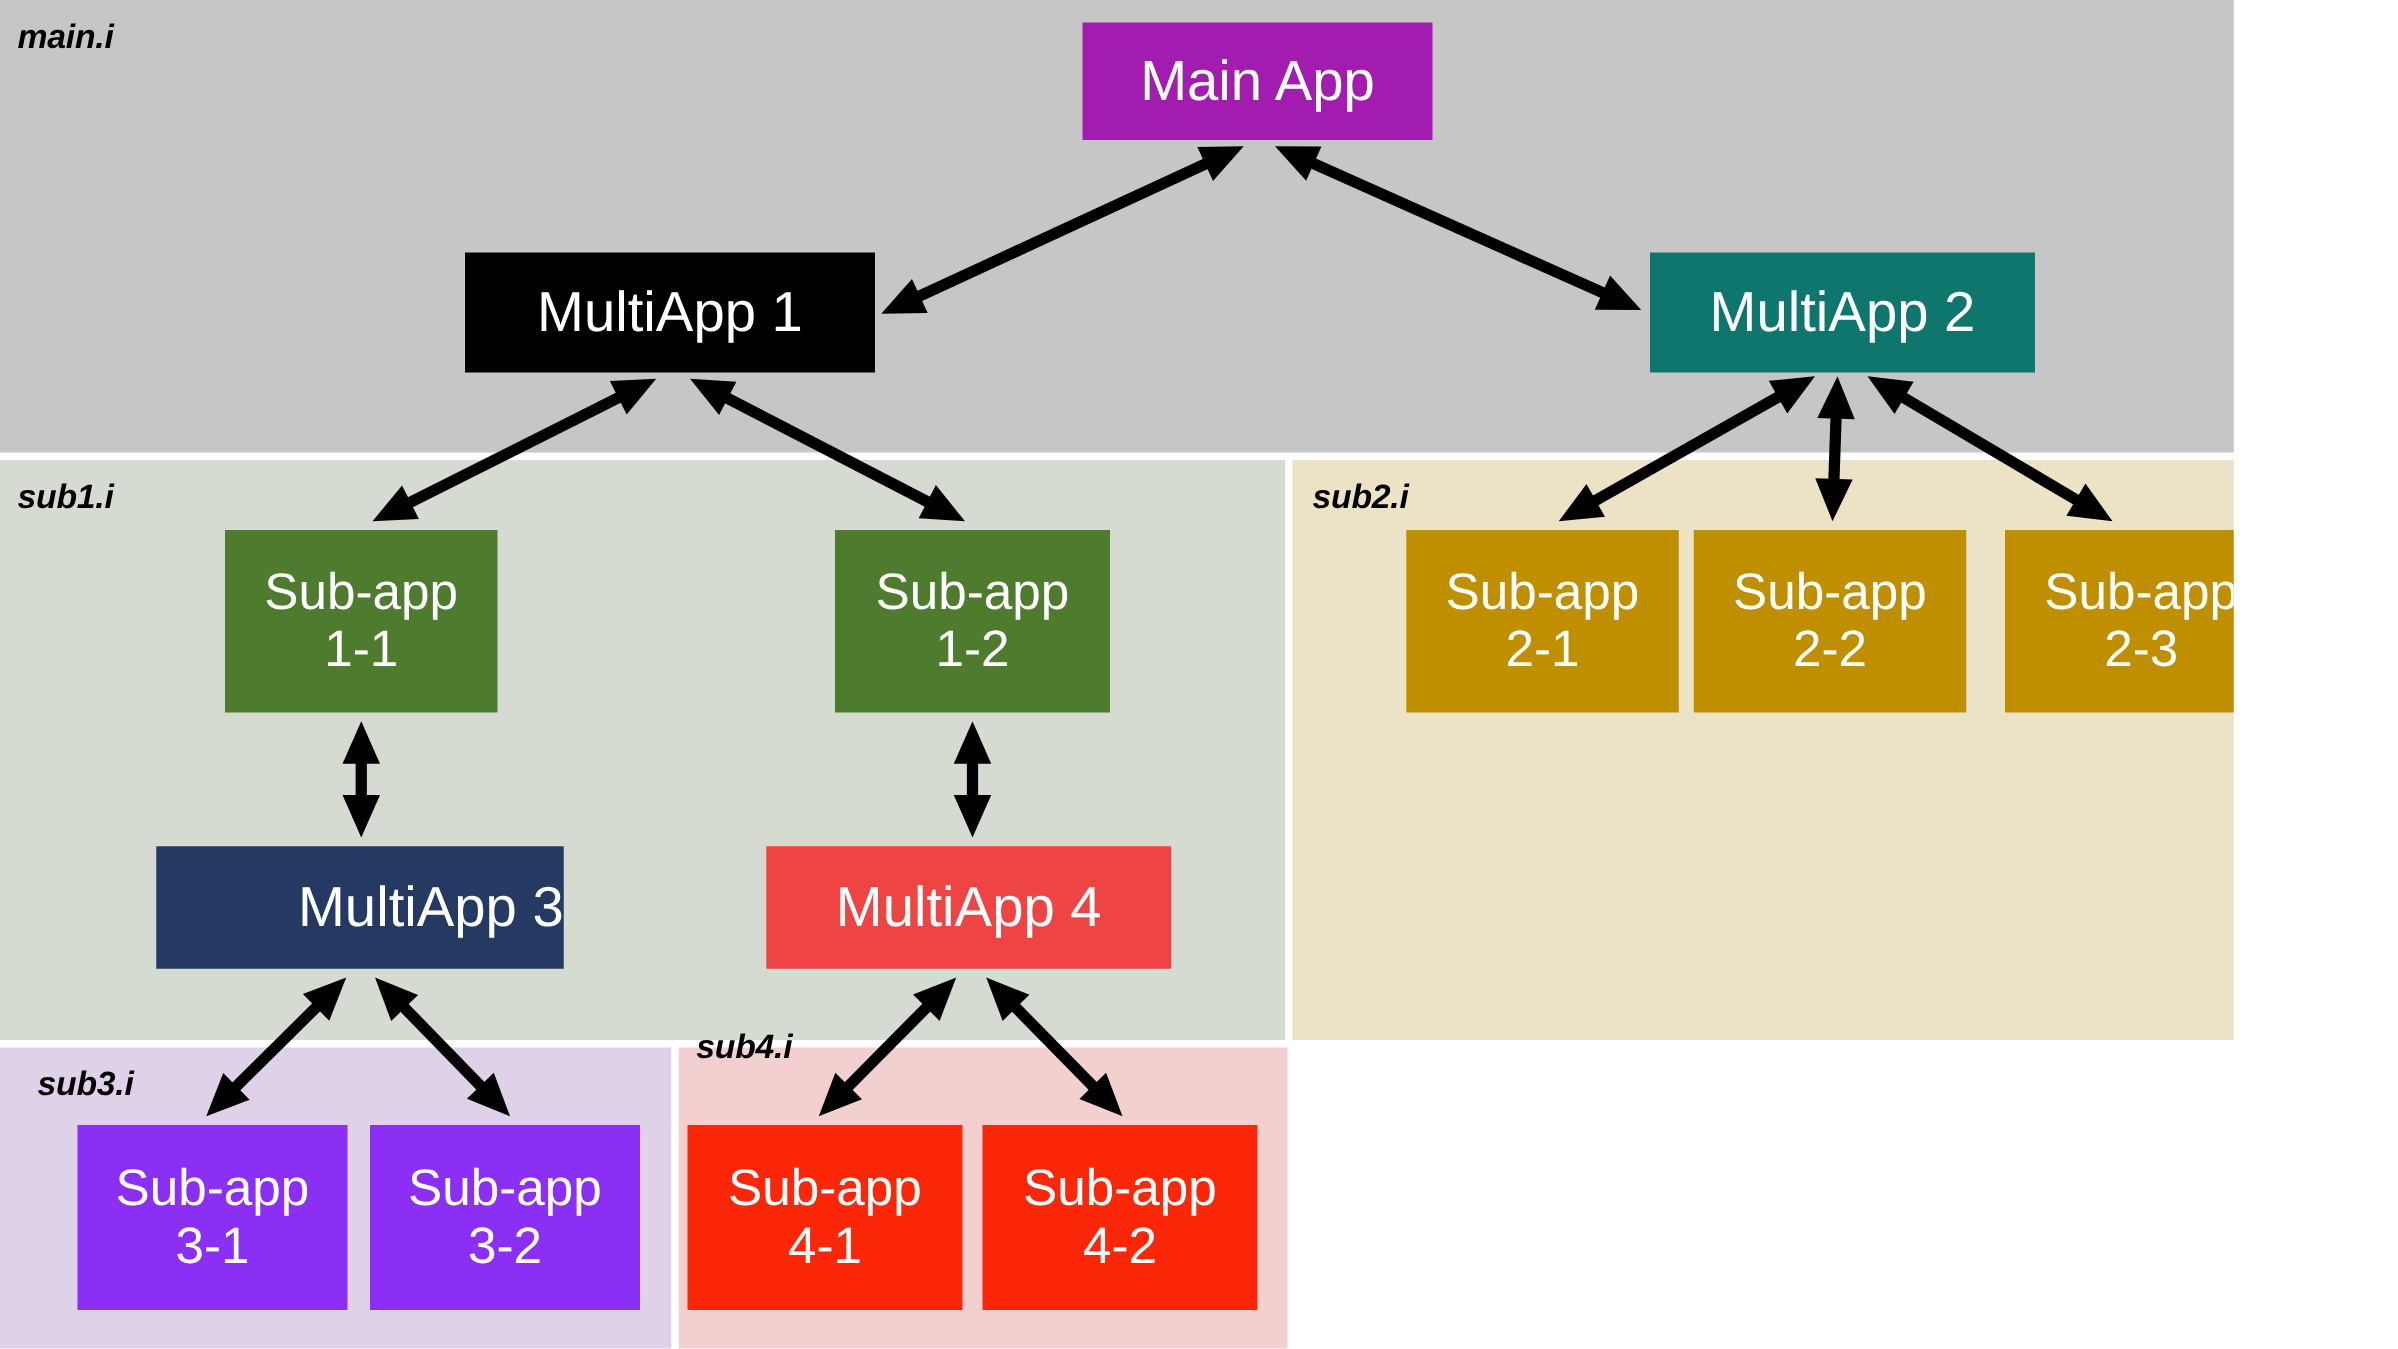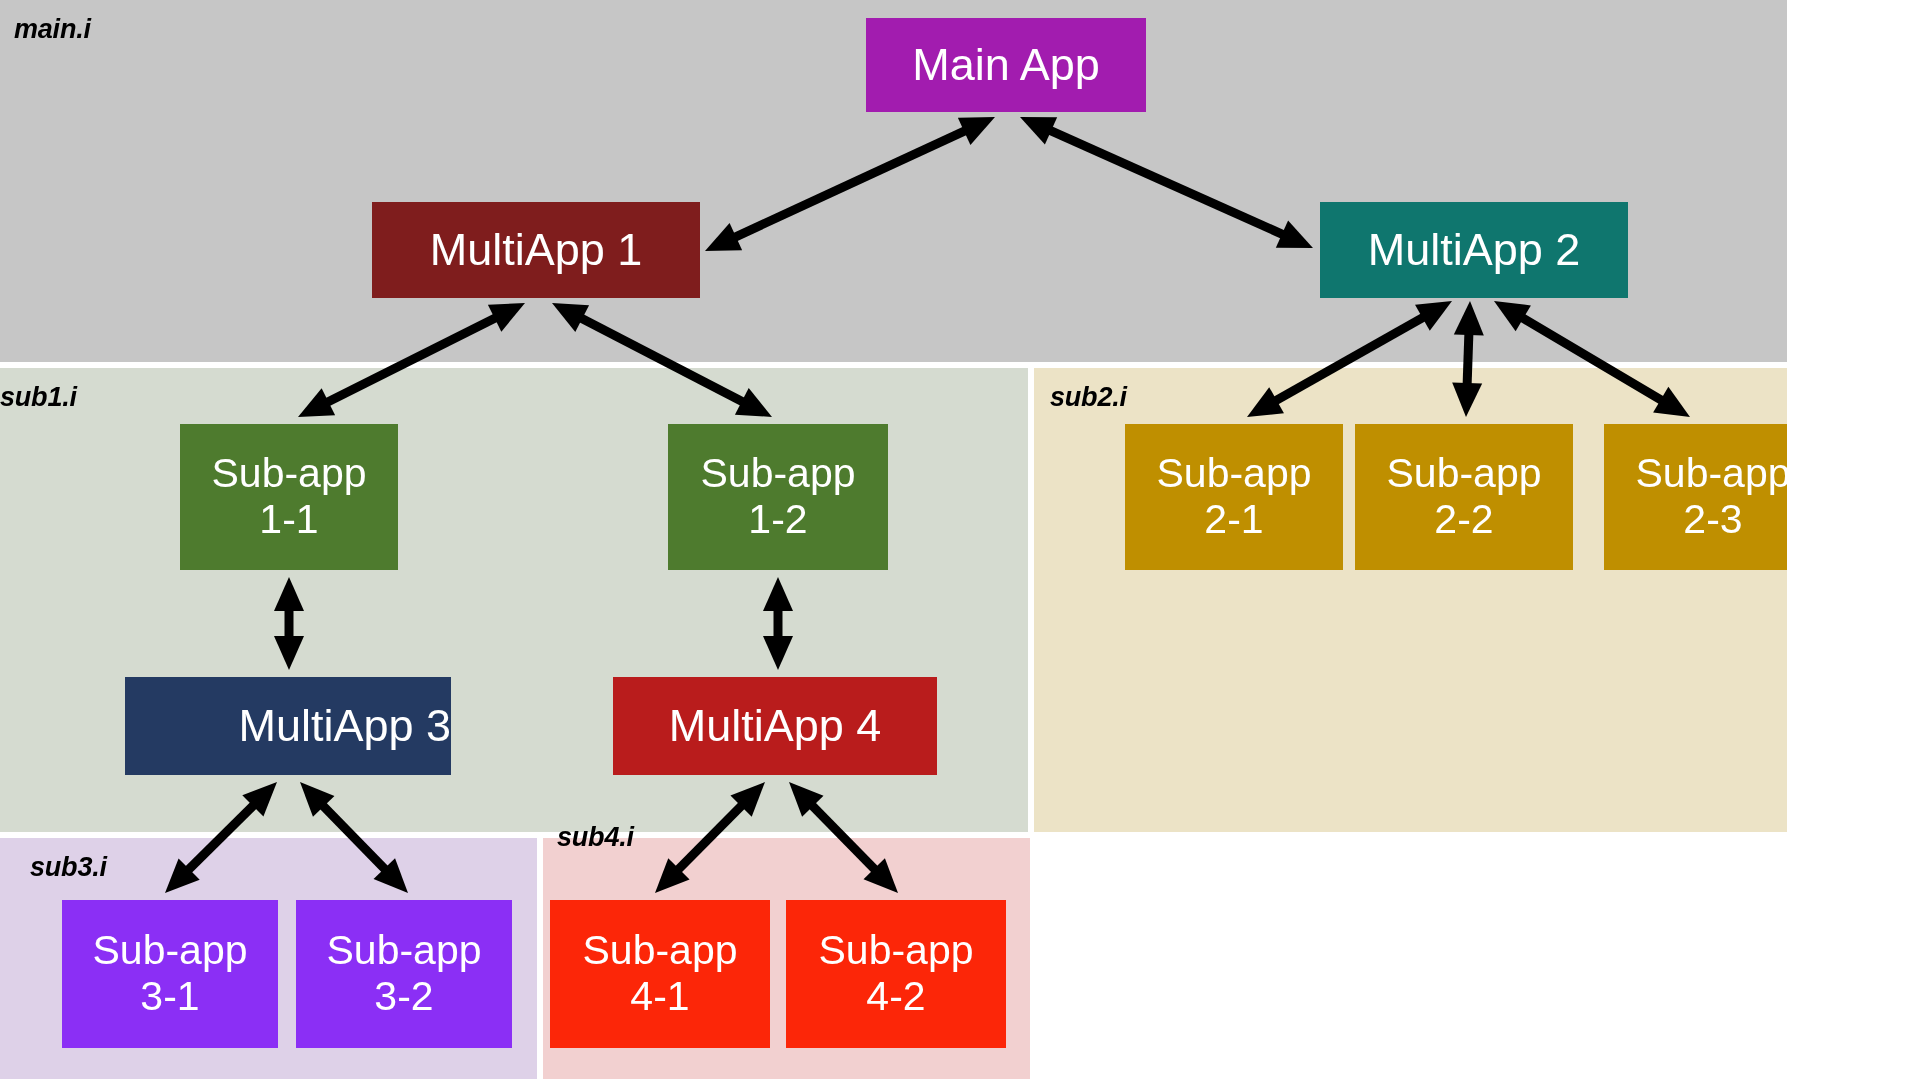--- a/index.html
+++ b/index.html
@@ -53,21 +53,21 @@
   }
 </style>
 </head>
 <body>
 
 <div id="canvas">
   <div id="panels-layer">
       <div class="panel" style="left: 0px; top: 0px; width: 1918px; height: 362px; background: rgb(198, 198, 198);"></div>
       <div class="panel-label" style="left: 14px; top: 14px;">main.i</div>
       <div class="panel" style="left: 0px; top: 368px; width: 1028px; height: 464px; background: rgb(213, 219, 208);"></div>
-      <div class="panel-label" style="left: 0; top: 382px;">sub1.i</div>
+      <div class="panel-label" style="left: 14px; top: 382px;">sub1.i</div>
       <div class="panel" style="left: 1034px; top: 368px; width: 884px; height: 464px; background: rgb(236, 227, 198);"></div>
       <div class="panel-label" style="left: 1050px; top: 382px; text-align: center;">sub2.i</div>
       <div class="panel" style="left: 0px; top: 838px; width: 537px; height: 241px; background: rgb(222, 209, 232);"></div>
       <div class="panel-label" style="left: 14px; top: 852px; margin-left: 16px;">sub3.i</div>
       <div class="panel" style="left: 543px; top: 838px; width: 487px; height: 241px; background: rgb(242, 208, 208);"></div>
       <div class="panel-label" style="left: 557px; top: 822px;">sub4.i</div>
     </div>
   <svg id="arrows" viewBox="0 0 1918 1079">
       <g>
         <line x1="971.8517103976288" y1="127.69610623006118" x2="728.1482896023712" y2="240.30389376993884" stroke="#000000" stroke-width="9"></line>
@@ -132,21 +132,21 @@
       <g>
         <line x1="806.8665644393575" y1="800.1943913098044" x2="880.1334355606425" y2="874.8056086901956" stroke="#000000" stroke-width="9"></line>
         <polygon points="898,893 863.4753309574423,879.2505553747848 884.880497204271,858.23106779907" fill="#000000"></polygon>
         <polygon points="789,782 823.5246690425577,795.7494446252152 802.119502795729,816.76893220093" fill="#000000"></polygon>
       </g>
     </svg>
   <div id="nodes-layer">
       <div class="node big" style="left: 866px; top: 18px; width: 280px; height: 94px; background: #a21caf;">
         <span>Main App</span>
       </div>
-      <div class="node big" style="left: 372px; top: 202px; width: 328px; height: 96px; background: #7f1d1d;">
+      <div class="node big" style="left: 372px; top: 202px; width: 328px; height: 96px; background: #000000;">
         <span>MultiApp 1</span>
       </div>
       <div class="node big" style="left: 1320px; top: 202px; width: 308px; height: 96px; background: #0f766e;">
         <span>MultiApp 2</span>
       </div>
       <div class="node med" style="left: 180px; top: 424px; width: 218px; height: 146px; background: rgb(78, 123, 46);">
         <span>Sub-app<br>1-1</span>
       </div>
       <div class="node med" style="left: 668px; top: 424px; width: 220px; height: 146px; background: rgb(78, 123, 46);">
         <span>Sub-app<br>1-2</span>
@@ -156,21 +156,21 @@
       </div>
       <div class="node med" style="left: 1355px; top: 424px; width: 218px; height: 146px; background: rgb(191, 143, 0);">
         <span>Sub-app<br>2-2</span>
       </div>
       <div class="node med" style="left: 1604px; top: 424px; width: 218px; height: 146px; background: rgb(191, 143, 0);">
         <span>Sub-app<br>2-3</span>
       </div>
       <div class="node big" style="left: 125px; top: 677px; width: 326px; height: 98px; background: rgb(36, 58, 98); justify-content: flex-end;">
         <span>MultiApp 3</span>
       </div>
-      <div class="node big" style="left: 613px; top: 677px; width: 324px; height: 98px; background: #b91c1c;">
+      <div class="node big" style="left: 613px; top: 677px; width: 324px; height: 98px; background: #ef4444;">
         <span>MultiApp 4</span>
       </div>
       <div class="node med" style="left: 62px; top: 900px; width: 216px; height: 148px; background: rgb(139, 47, 245);">
         <span>Sub-app<br>3-1</span>
       </div>
       <div class="node med" style="left: 296px; top: 900px; width: 216px; height: 148px; background: rgb(139, 47, 245);">
         <span>Sub-app<br>3-2</span>
       </div>
       <div class="node med" style="left: 550px; top: 900px; width: 220px; height: 148px; background: rgb(252, 38, 8);">
         <span>Sub-app<br>4-1</span>

